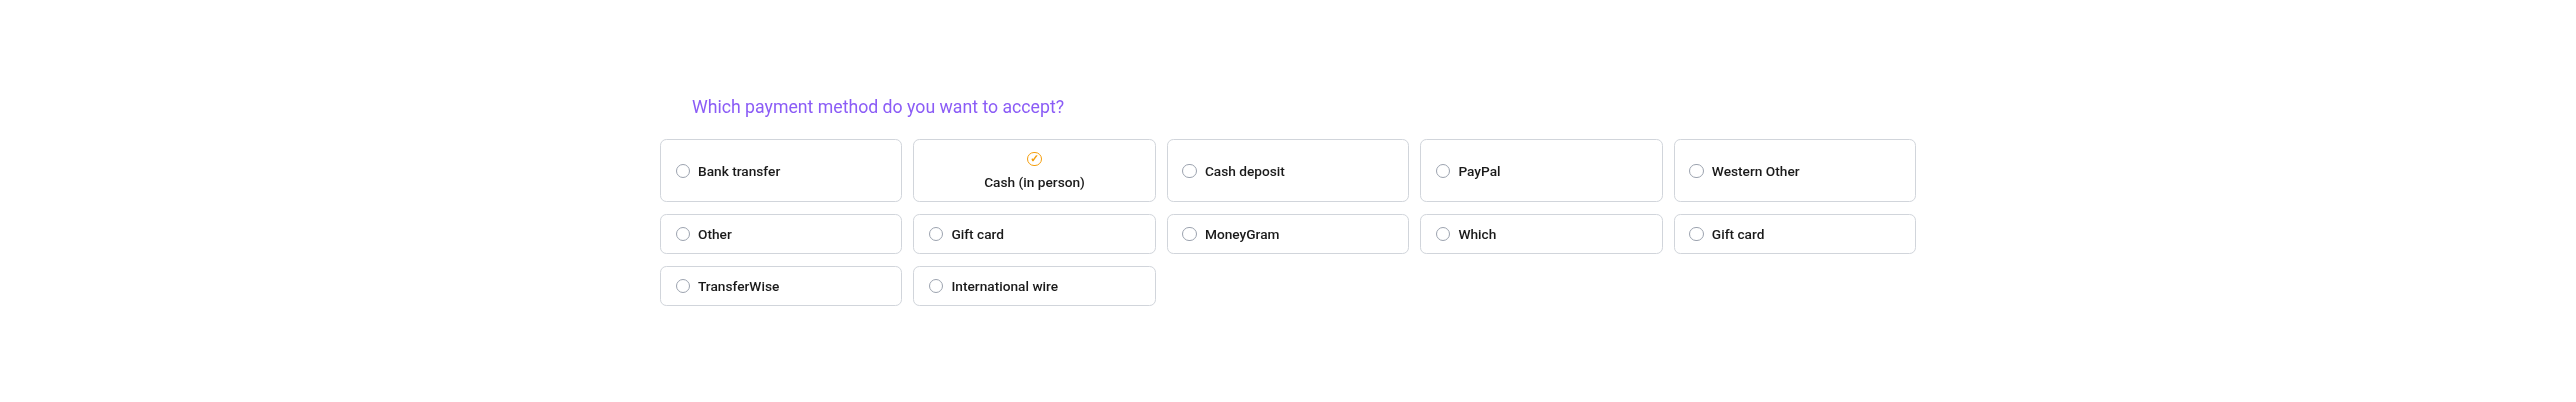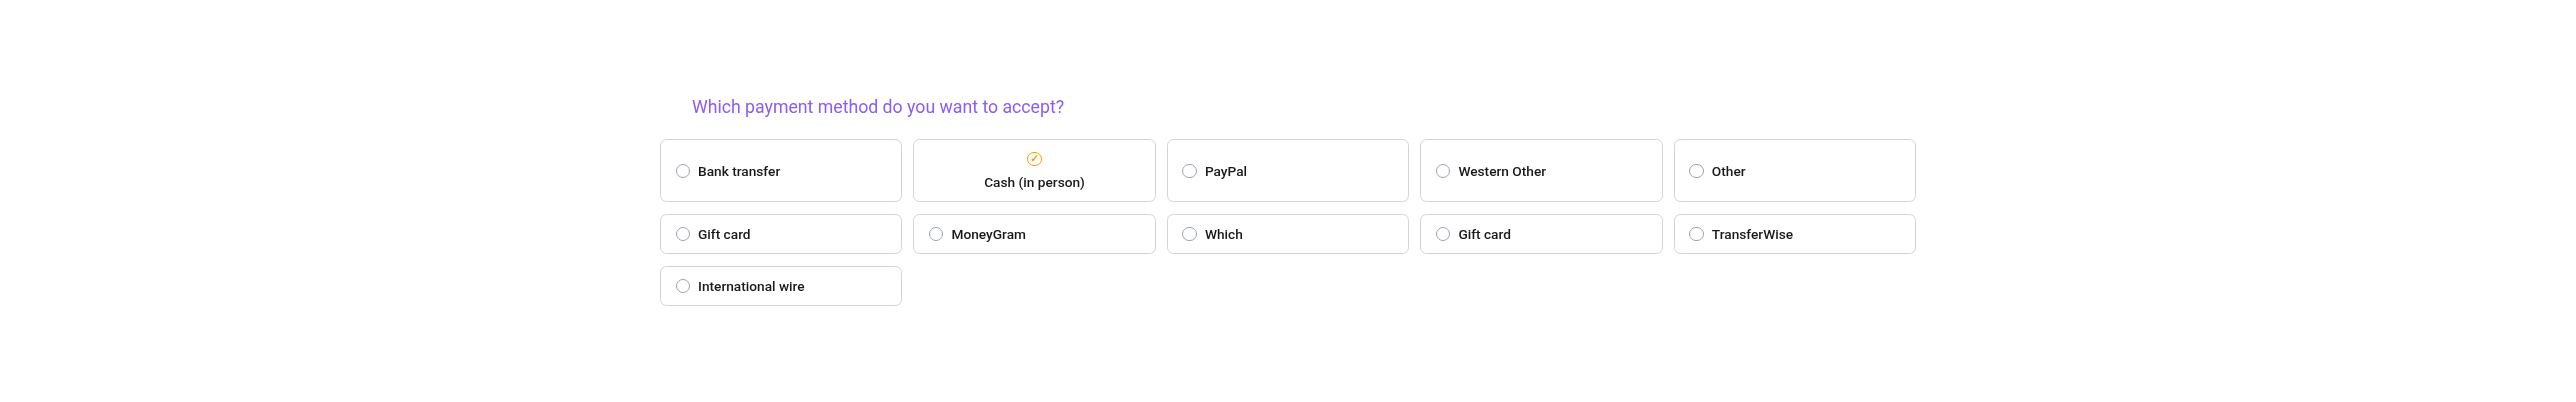--- a/index.html
+++ b/index.html
@@ -94,20 +94,24 @@
   <div class="option">
         <div class="radio-circle"></div>
         <span>Bank transfer</span>
       </div>
       <div class="option selected">
         <div class="radio-circle checked"></div>
         <span>Cash (in person)</span>
       </div>
       <div class="option">
         <div class="radio-circle"></div>
+        <span>Cash deposit</span>
+      </div>
+      <div class="option">
+        <div class="radio-circle"></div>
         <span>PayPal</span>
       </div>
       <div class="option">
         <div class="radio-circle"></div>
         <span>Western Other</span>
       </div>
       <div class="option">
         <div class="radio-circle"></div>
         <span>Other</span>
       </div>

